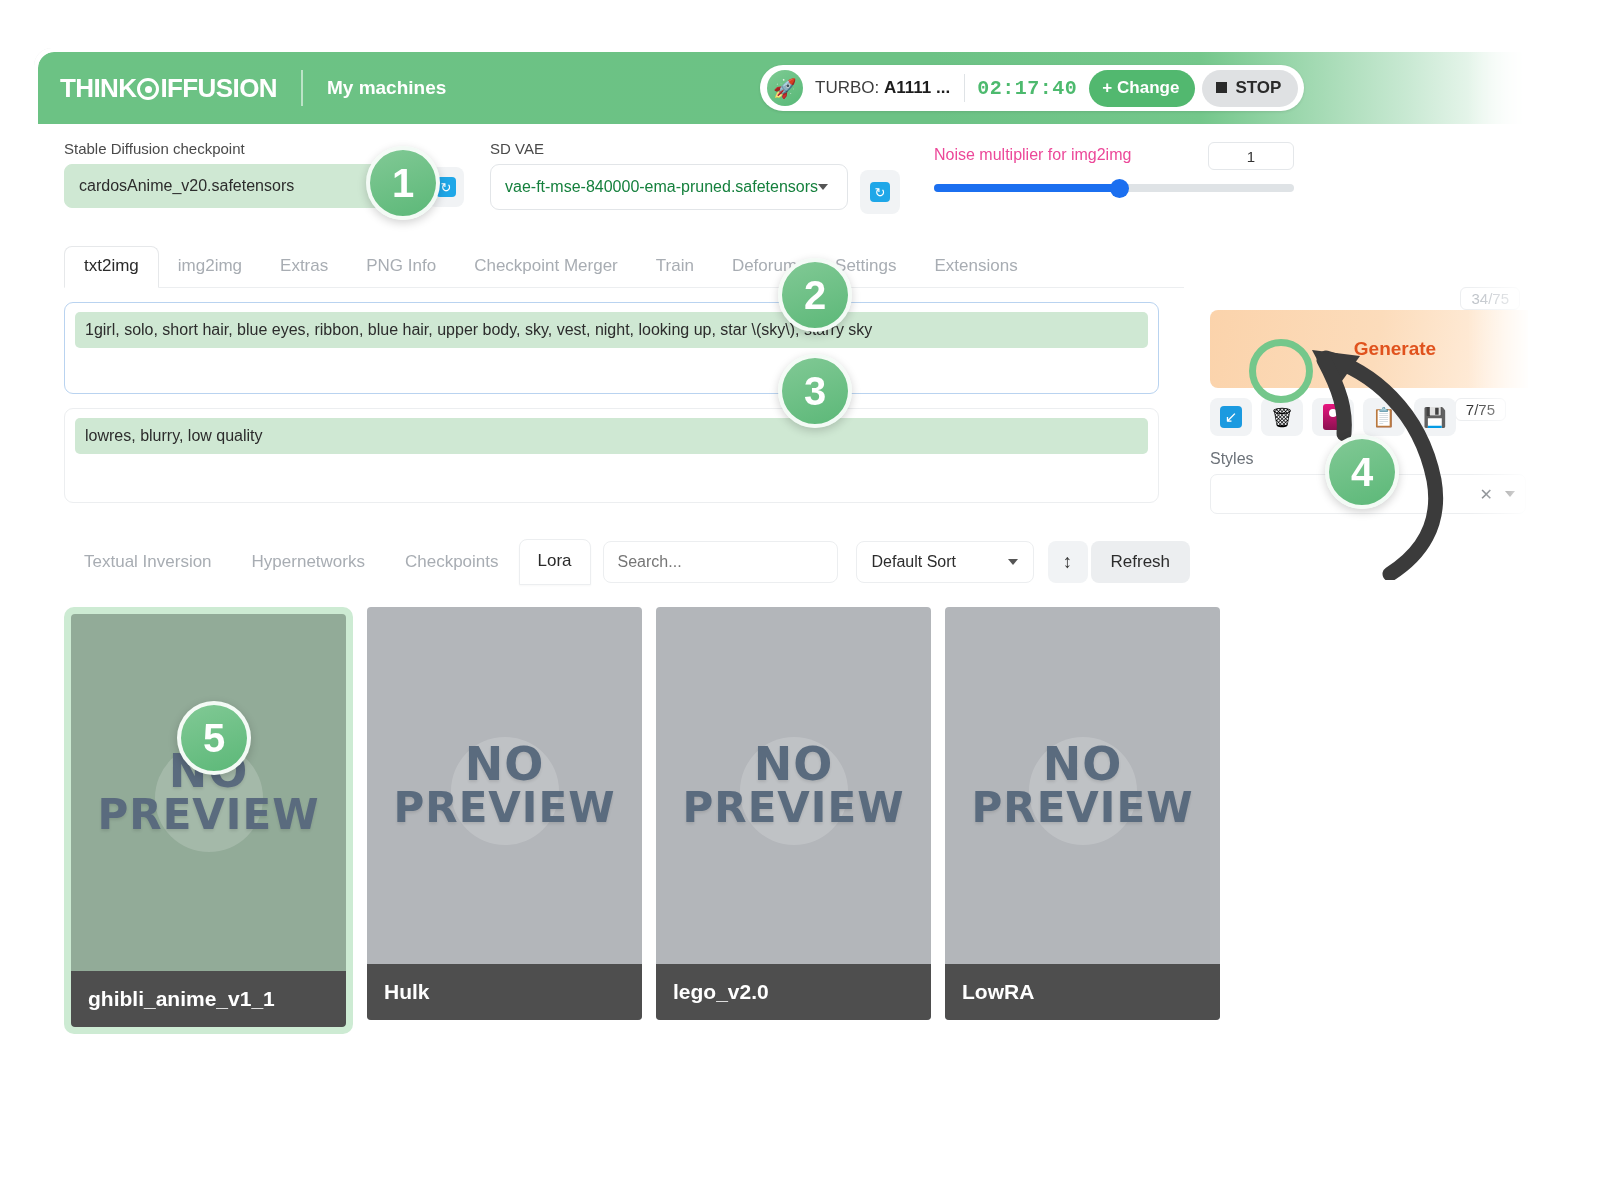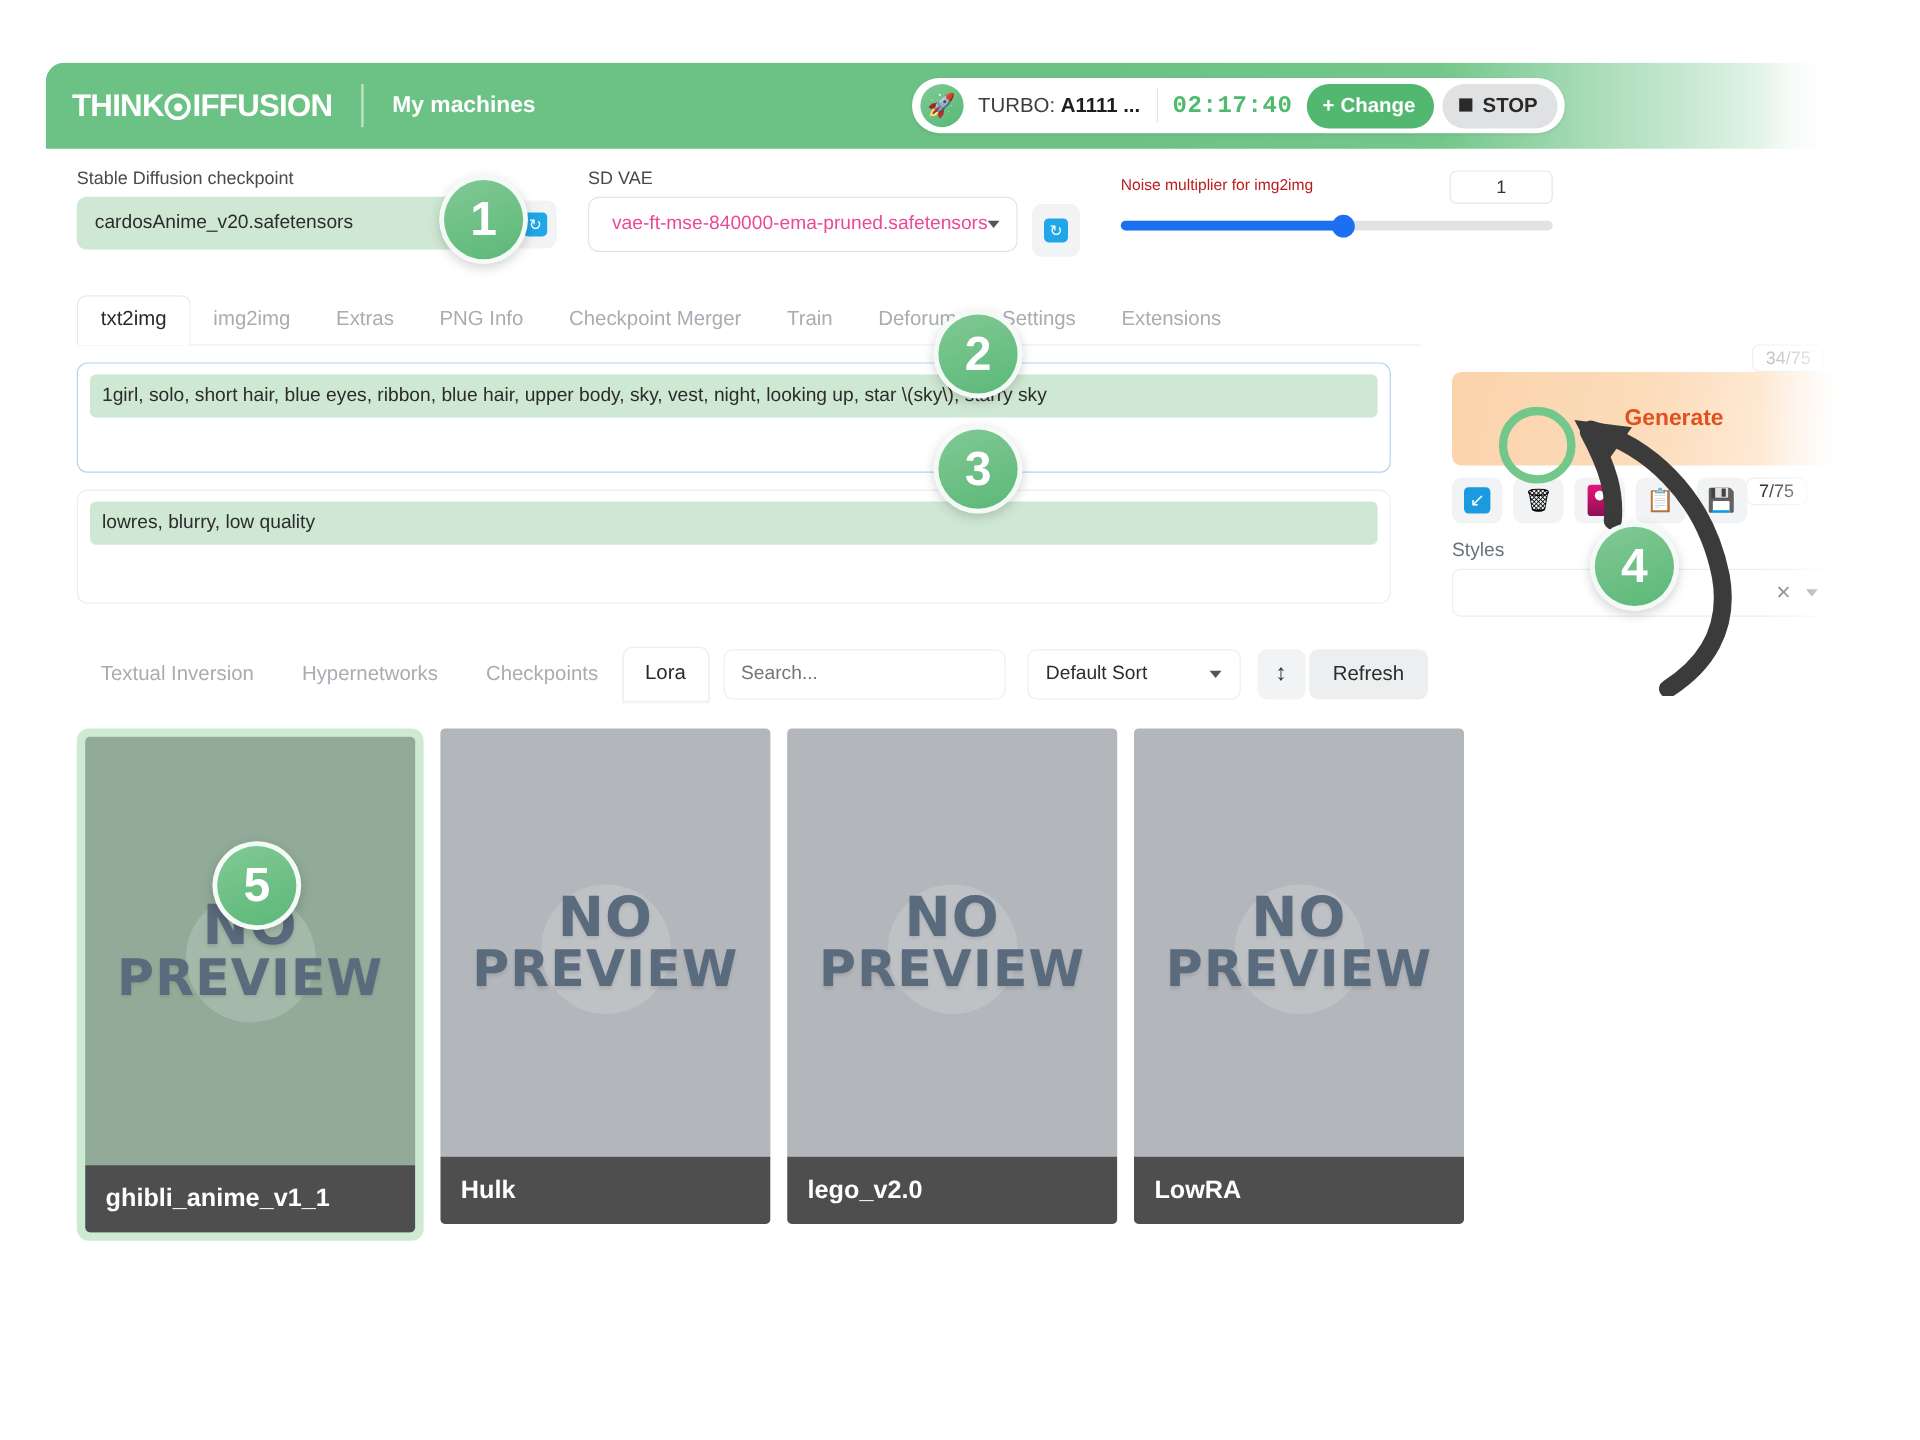--- a/index.html
+++ b/index.html
@@ -113,28 +113,28 @@
     margin-top: 2px; cursor:pointer;
   }
   .refresh-ico {
     width:20px; height:20px; border-radius:4px; background:#1fa7e8;
     display:flex;align-items:center;justify-content:center;color:#fff;font-size:13px;
   }
 
   .vae-wrap { width: 358px; margin-left: 26px; }
   .vae-box {
     height: 46px; border-radius: 9px; border:1px solid #e2e5e8; background:#fff;
-    display:flex; align-items:center; justify-content:flex-end;
-    padding: 0 14px; font-size: 16px; color:#ec4899;
+    display:flex; align-items:center; justify-content:flex-start;
+    padding: 0 14px; font-size: 16px; color:#15803d;
   }
   .caret { width:0;height:0;border-left:5px solid transparent;border-right:5px solid transparent;border-top:6px solid #555; }
 
   .noise-wrap { margin-left: 34px; width: 360px; padding-top: 6px; }
   .noise-top { display:flex; align-items:flex-start; justify-content:space-between; }
-  .noise-label { font-size:13px; color:#b91c1c; }
+  .noise-label { font-size:16px; color:#ec4899; }
   .noise-val {
     width: 86px; height: 28px; border:1px solid #e4e7ea; border-radius:6px;
     display:flex;align-items:center;justify-content:center; font-size:15px; color:#333;
     margin-top:-4px;
   }
   .slider { position:relative; margin-top: 14px; height: 8px; }
   .slider .track { position:absolute; left:0; right:0; top:0; height:8px; border-radius:4px; background:#dfe3e6; }
   .slider .fill  { position:absolute; left:0; width:51%; top:0; height:8px; border-radius:4px; background:#1b6ff0; }
   .slider .knob  { position:absolute; left:49%; top:-5px; width:19px;height:19px;border-radius:50%;background:#1b6ff0; }
 

